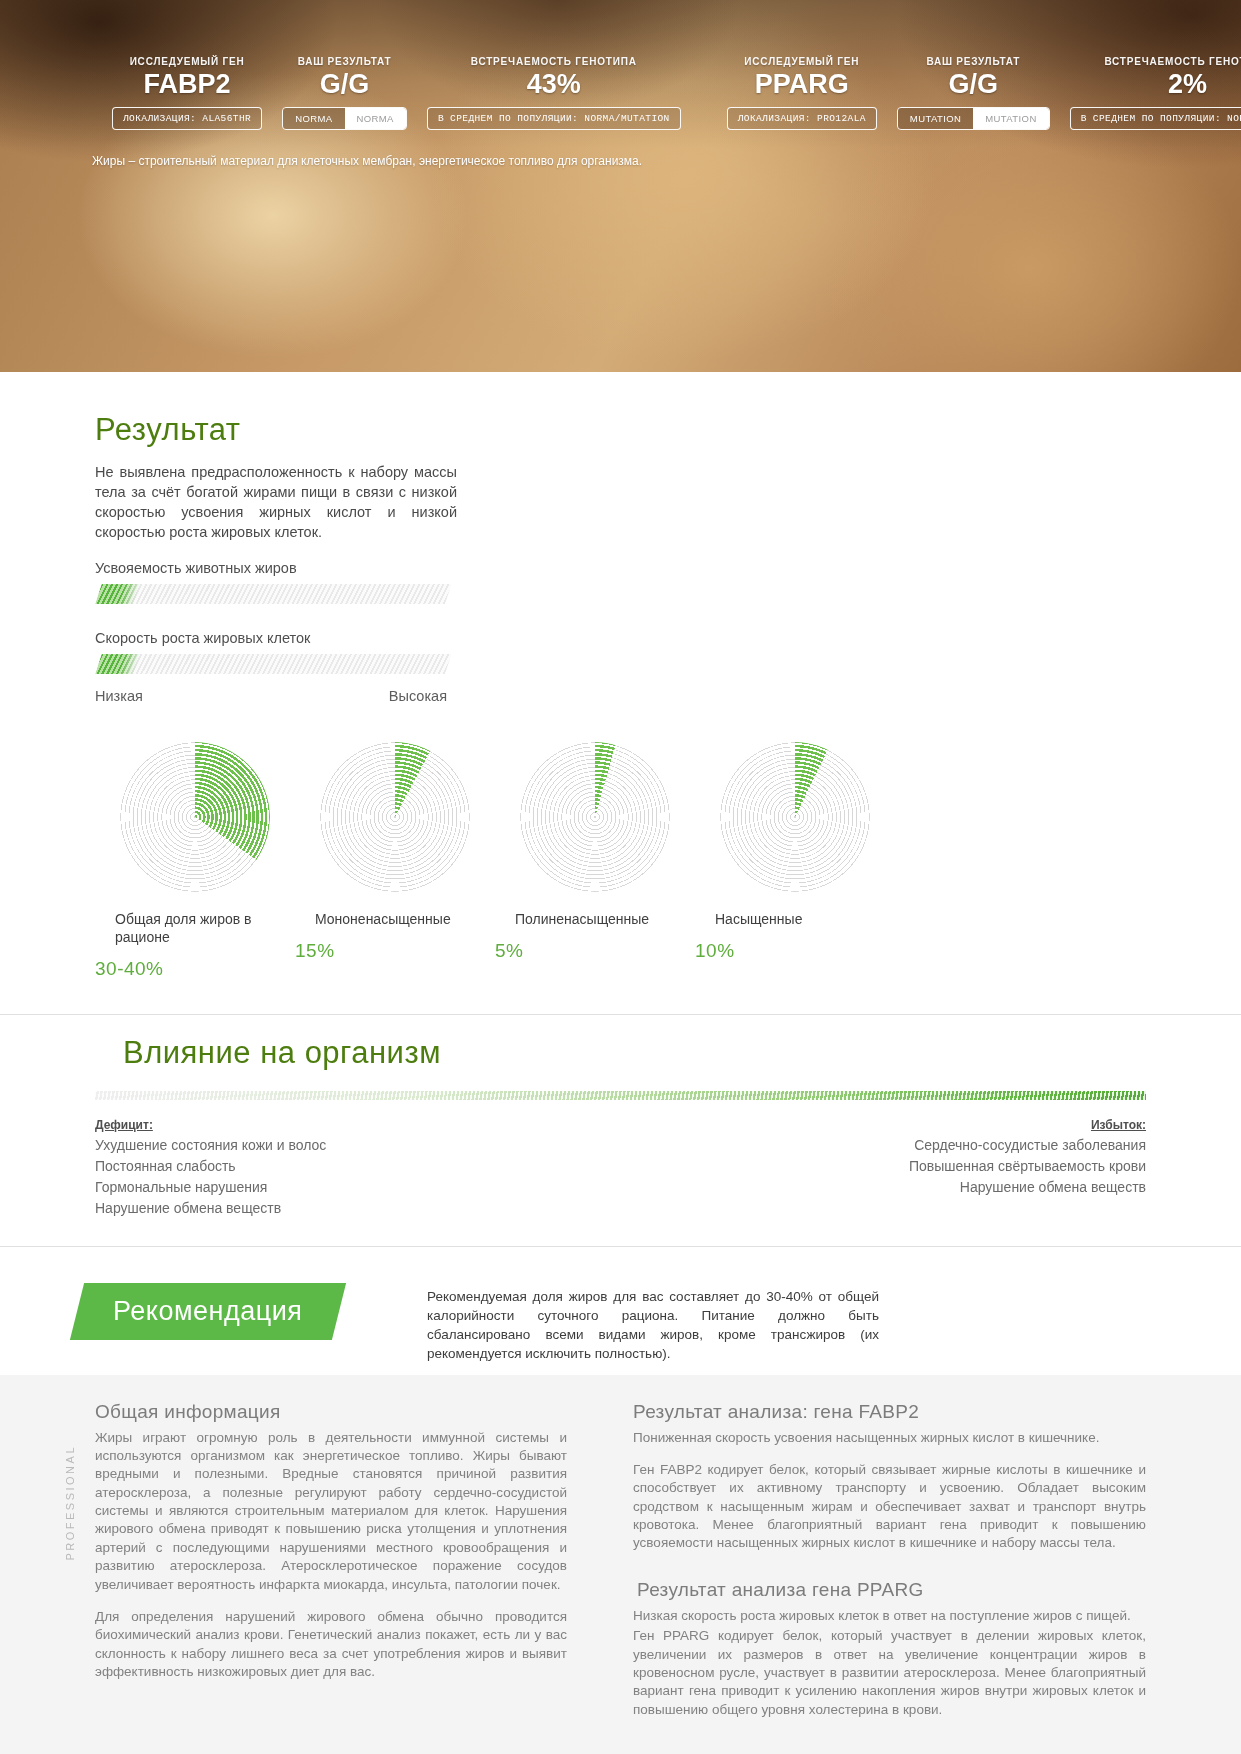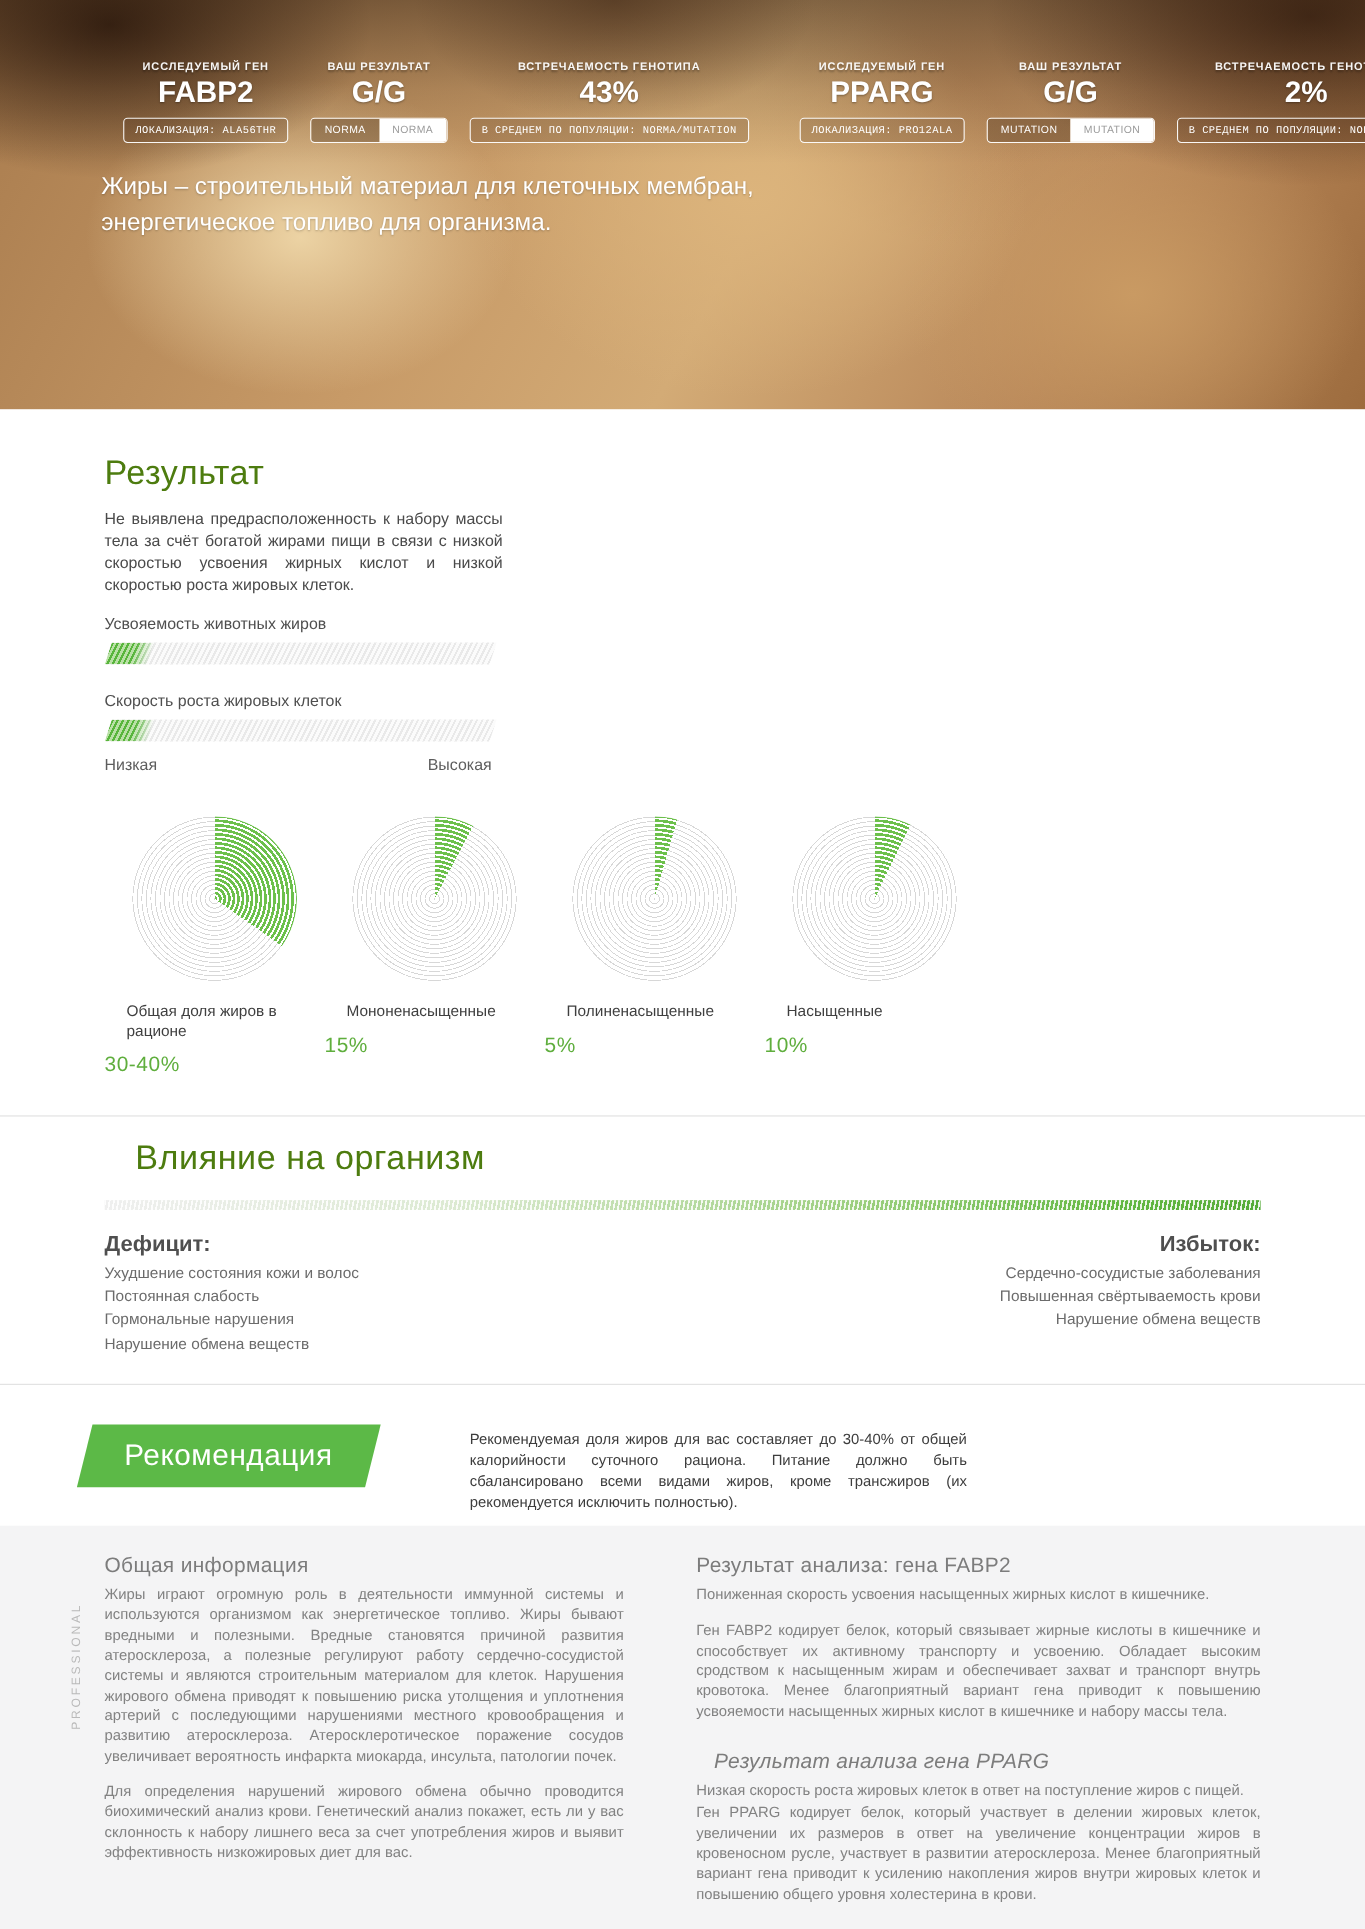--- a/index.html
+++ b/index.html
@@ -32,21 +32,21 @@
       font-size:9.5px;letter-spacing:.4px;padding:5px 10px;white-space:nowrap;
       background:rgba(70,45,25,.18);text-transform:uppercase;font-family:Liberation Mono, monospace;}
   .allele-toggle{margin-top:7px;display:flex;border:1px solid rgba(255,255,255,.95);
       border-radius:4px;overflow:hidden;font-size:9.5px;letter-spacing:.4px;text-transform:uppercase;}
   .allele-toggle span{padding:5px 12px;white-space:nowrap;}
   .allele-a{background:rgba(60,40,22,.30);color:#fff;}
   .allele-b{background:#ffffff;color:#9b9b9b;}
 
   .hero-title{margin:38px 0 0 88px;font-size:100px;font-weight:100;letter-spacing:2px;line-height:1;
       text-shadow:0 1px 3px rgba(0,0,0,.15);}
-  .hero-sub{margin:22px 0 0 92px;width:640px;font-size:22px;line-height:1.5;font-weight:100;
+  .hero-sub{margin:22px 0 0 92px;width:640px;font-size:12px;line-height:1.5;font-weight:100;
       text-shadow:0 1px 2px rgba(0,0,0,.25);}
 
   
   .section{padding:0 95px;}
   h2.sec-title{margin:40px 0 14px 0;font-size:31px;font-weight:100;color:#4d7c0f;letter-spacing:.5px;}
   .result-text{width:362px;font-size:14.5px;line-height:1.38;color:#4a4a4a;text-align:justify;margin:0;}
   .meter-label{margin:18px 0 8px 0;font-size:14.5px;color:#4f4f4f;}
   .meter{position:relative;width:350px;height:20px;transform:skewX(-18deg);transform-origin:left bottom;
       background:repeating-linear-gradient(100deg,#e9e9e9 0 2px,#fbfbfb 2px 4.8px);overflow:hidden;}
   .meter-fill{position:absolute;left:0;top:0;bottom:0;
@@ -72,38 +72,38 @@
   
   .influence{border-top:1px solid #e0e0e0;border-bottom:1px solid #e0e0e0;margin-top:34px;
       padding:6px 95px 26px 95px;}
   .grad-bar{height:9px;margin-top:20px;
       background:
         repeating-linear-gradient(100deg,rgba(255,255,255,.88) 0 1.6px,rgba(255,255,255,0) 1.6px 3.9px),
         linear-gradient(to right,#efefef 0%,#dcead2 30%,#9ccf7f 65%,#63b843 88%,#55ab37 100%);}
   .influence-cols{display:flex;justify-content:space-between;margin-top:16px;}
   .inf-col{font-size:14px;color:#6b6b6b;line-height:1.52;}
   .inf-col.right{text-align:right;}
-  .inf-title{font-weight:bold;color:#4f4f4f;font-size:20px;}
+  .inf-title{font-weight:bold;color:#4f4f4f;font-size:12px;text-decoration:underline;}
 
   
   .reco{display:flex;align-items:flex-start;padding:36px 95px 0 65px;height:128px;box-sizing:border-box;}
   .reco-banner{transform:skewX(-14deg);background:#5cb947;width:262px;height:57px;flex:none;
       display:flex;align-items:center;justify-content:center;margin-left:12px;}
   .reco-banner span{transform:skewX(14deg);color:#fff;font-size:27px;font-weight:100;letter-spacing:.5px;}
   .reco-text{margin:4px 0 0 88px;width:452px;font-size:13.5px;line-height:1.42;color:#3d3d3d;text-align:justify;}
 
   
   .gray{position:relative;background:#f4f4f5;height:469px;box-sizing:border-box;padding:26px 95px 0 95px;}
   .vertical-label{position:absolute;left:64px;top:70px;writing-mode:vertical-rl;transform:rotate(180deg);
       font-size:11px;letter-spacing:2.5px;color:#b9b9b9;}
   .gray-cols{display:flex;gap:66px;}
   .gcol-left{width:472px;}
   .gcol-right{width:513px;}
   h3.gray-h{margin:0 0 6px 0;font-size:19px;font-weight:normal;color:#7c7c7c;letter-spacing:.3px;}
-  h3.gray-h2{margin:26px 0 6px 16px;font-style:italic;}
+  h3.gray-h2{margin:26px 0 6px 4px;}
   .gray p{margin:0 0 14px 0;font-size:13.5px;line-height:1.36;color:#828282;text-align:justify;}
 </style>
 </head>
 <body>
 
 <div class="page">
 
   <div class="hero">
     <div class="stats">
 

